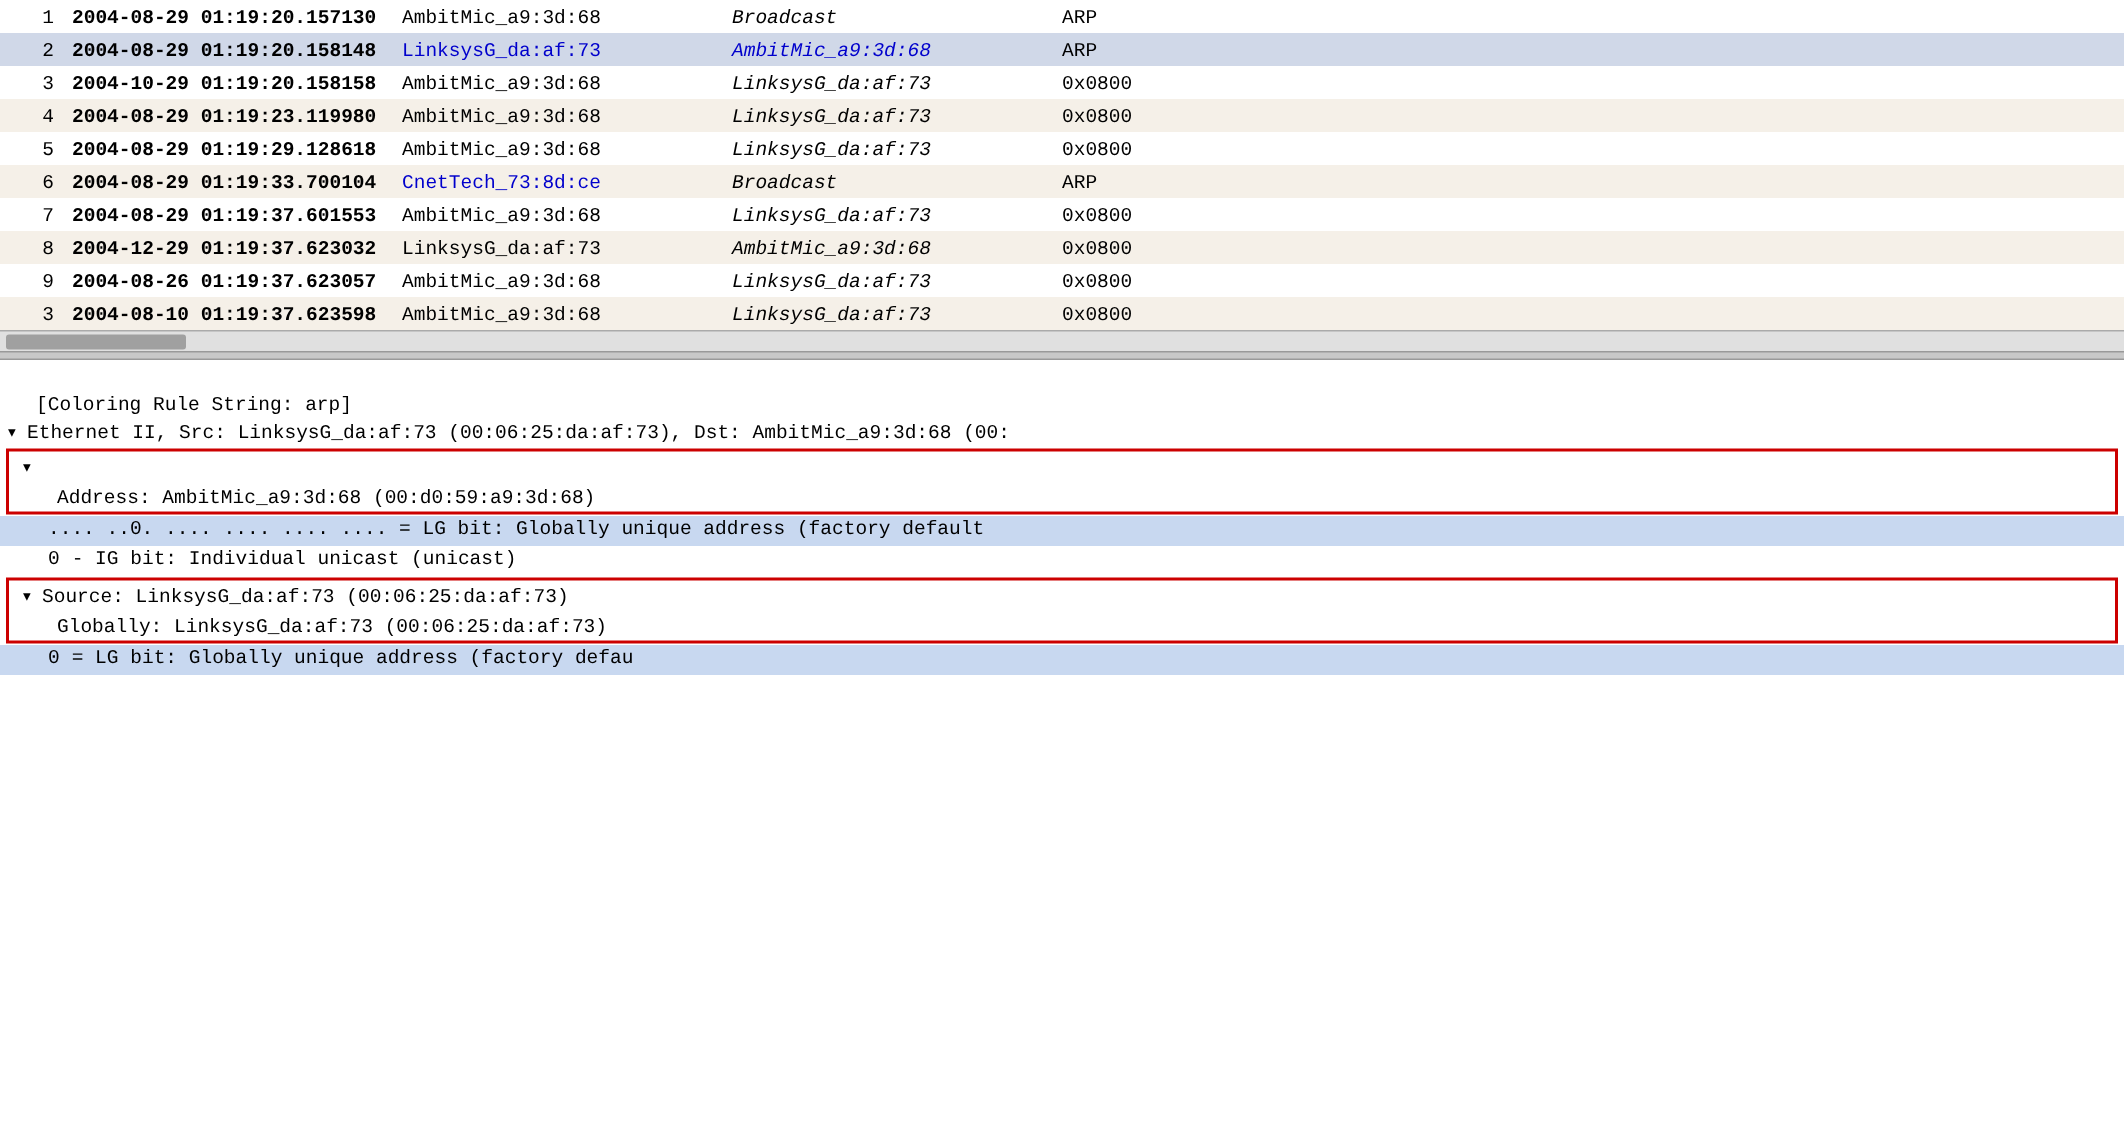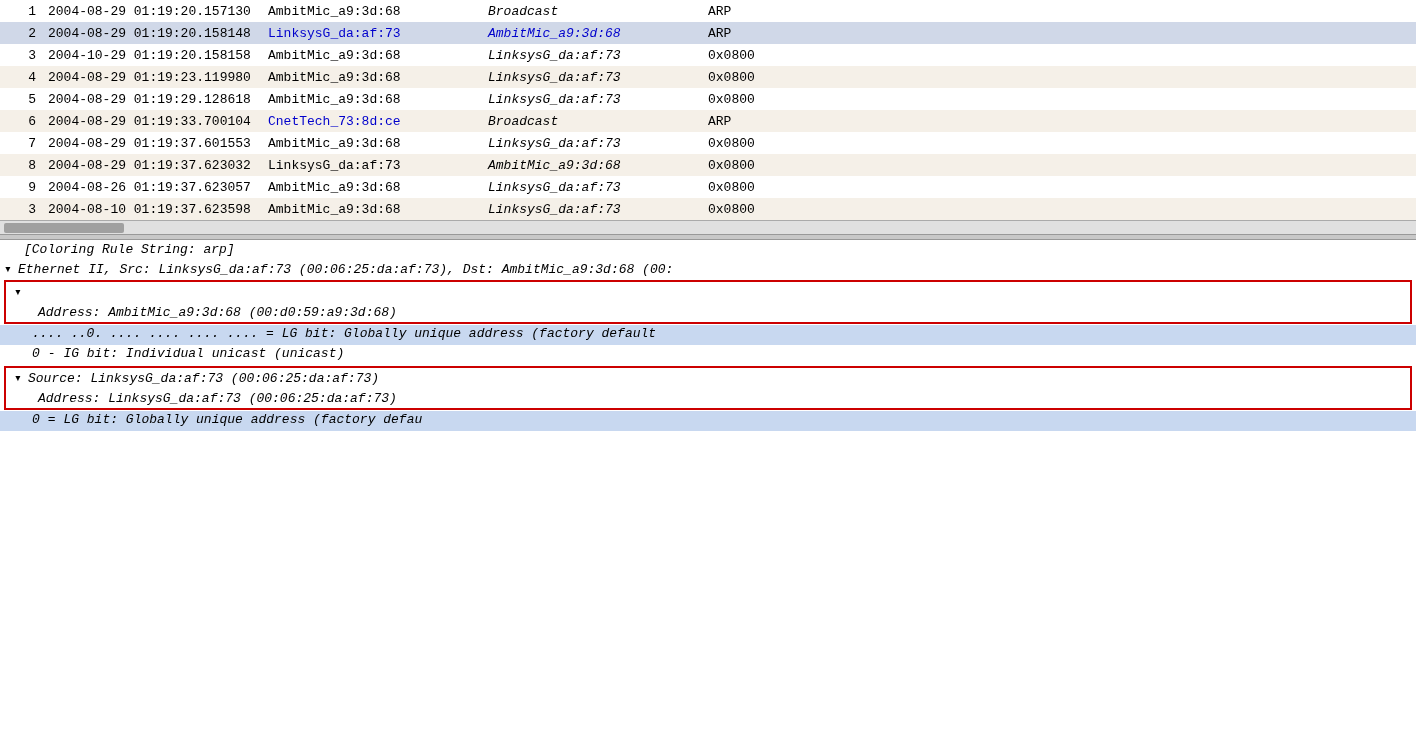--- a/index.html
+++ b/index.html
@@ -36,20 +36,21 @@
     .packet-row .col-no {
       width: 40px;
       text-align: right;
       padding-right: 12px;
       flex-shrink: 0;
     }
 
     .packet-row .col-time {
       width: 220px;
       flex-shrink: 0;
+      font-weight: bold;
     }
 
     .packet-row .col-source {
       width: 220px;
       flex-shrink: 0;
     }
 
     .packet-row .col-dest {
       width: 220px;
       flex-shrink: 0;
@@ -87,22 +88,21 @@
     .divider {
       height: 6px;
       background: #c8c8c8;
       border-top: 1px solid #999;
       border-bottom: 1px solid #999;
     }
 
     
     .detail-pane {
       background: #ffffff;
-      padding: 0 0;
-      font-style: italic;
+      padding: 20px 0;
     }
 
     .detail-row {
       display: flex;
       align-items: flex-start;
       padding: 1px 4px;
       min-height: 20px;
       font-size: 13px;
     }
 
@@ -183,21 +183,21 @@
   </div>
     <div class="packet-row odd">
     <span class="col-no">7</span>
     <span class="col-time">2004-08-29 01:19:37.601553</span>
     <span class="col-source">AmbitMic_a9:3d:68</span>
     <span class="col-dest">LinksysG_da:af:73</span>
     <span class="col-proto">0x0800</span>
   </div>
     <div class="packet-row even">
     <span class="col-no">8</span>
-    <span class="col-time">2004-08-29 01:19:37.623032</span>
+    <span class="col-time">2004-12-29 01:19:37.623032</span>
     <span class="col-source">LinksysG_da:af:73</span>
     <span class="col-dest">AmbitMic_a9:3d:68</span>
     <span class="col-proto">0x0800</span>
   </div>
     <div class="packet-row odd">
     <span class="col-no">9</span>
     <span class="col-time">2004-08-26 01:19:37.623057</span>
     <span class="col-source">AmbitMic_a9:3d:68</span>
     <span class="col-dest">LinksysG_da:af:73</span>
     <span class="col-proto">0x0800</span>
@@ -238,20 +238,20 @@
     <div class="detail-row" style="padding-left: 32px;">
       <span style="margin-right:8px;">0</span>
       <span>- IG bit: Individual unicast (unicast)</span>
     </div>
     <div class="red-box">
       <div class="red-box-row">
         <span style="width:14px;display:inline-block;">▾</span>
         <span>Source: LinksysG_da:af:73 (00:06:25:da:af:73)</span>
       </div>
       <div class="red-box-row" style="padding-left: 32px;">
-        <span>Address: LinksysG_da:af:73 (00:06:25:da:af:73)</span>
+        <span>Globally: LinksysG_da:af:73 (00:06:25:da:af:73)</span>
       </div>
     </div>
     <div class="detail-row highlighted" style="padding-left: 32px;">
       <span style="margin-right:8px;">0</span>
       <span>= LG bit: Globally unique address (factory defau</span>
     </div>
   </div>
 
 </body></html>

